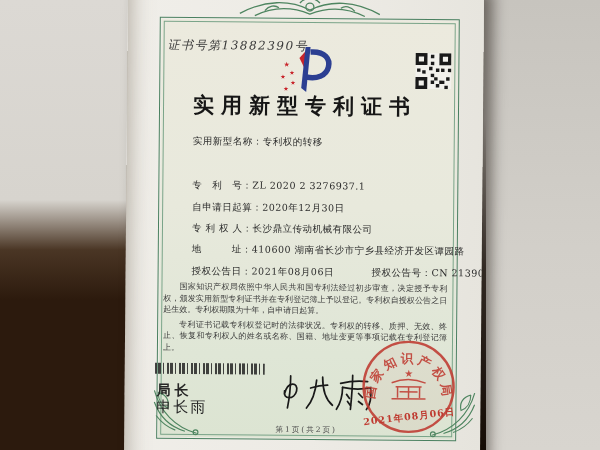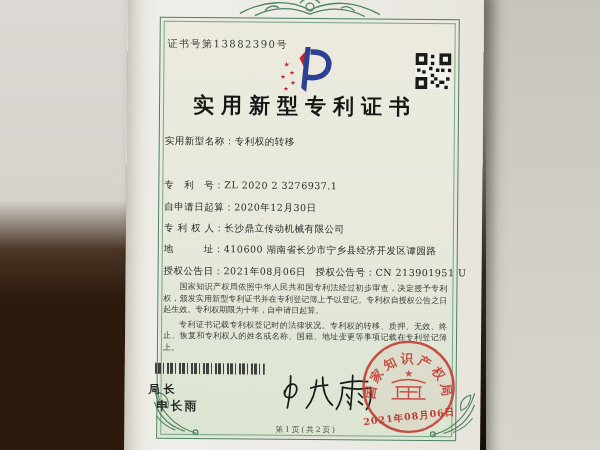--- a/index.html
+++ b/index.html
@@ -21,41 +21,41 @@
     background:linear-gradient(93deg,#f0eee9 0%,#edebe5 55%,#e6e4dd 100%);
     box-shadow:9px 3px 14px rgba(20,12,6,0.5), inset 16px 0 22px -14px rgba(120,110,92,0.55);
     overflow:hidden;}
   #cert-tint{left:34px;top:34px;width:296px;height:418px;
     background:linear-gradient(180deg,#eceade 0%,#e8e9dc 45%,#dfe6d6 80%,#dce4d2 100%);}
   .frame-outer{left:32px;top:32px;width:300px;height:422px;border:1.5px solid #4a8060;box-sizing:border-box;}
   .frame-inner{left:36px;top:36px;width:292px;height:414px;border:1px solid #7aa489;box-sizing:border-box;}
 
   
   .cjk{font-family:"DejaVu Serif","Liberation Serif",serif;color:#2e2e2e;}
-  #cert-no{left:40px;top:52px;font-size:10px;letter-spacing:1.5px;color:#3a3a3a;}
+  #cert-no{left:40px;top:52px;font-size:12px;letter-spacing:1.5px;color:#3a3a3a;font-style:italic;}
   #title{left:0;top:106px;width:356px;text-align:center;font-size:21px;font-weight:bold;
          letter-spacing:7px;color:#161616;}
   #qr{left:288px;top:66px;width:36px;height:36px;}
   #logo{left:148px;top:58px;width:62px;height:50px;}
 
   #fields{left:38px;top:150px;width:288px;height:150px;}
   .row{position:absolute;left:0;white-space:nowrap;font-size:9.5px;letter-spacing:0.5px;}
-  .flabel{color:#2b2b2b;}
+  .flabel{color:#2b2b2b;padding-left:28px;}
   .fvalue{color:#2b2b2b;}
   .grant-gap{margin-left:6px;}
 
   #paras{left:38px;top:296px;width:284px;}
   #paras p{margin:0 0 3px 0;font-size:8px;line-height:11.6px;text-align:justify;
            text-indent:2em;color:#3b3b3b;}
 
   #barcode{left:30px;top:378px;width:110px;height:11px;opacity:.85;
     background:repeating-linear-gradient(90deg,#232323 0 2px,transparent 2px 3px,
       #232323 3px 6px,transparent 6px 8px,#232323 8px 9px,transparent 9px 12px);}
-  #director-title{left:24px;top:397px;font-size:11px;font-weight:bold;letter-spacing:4px;color:#262626;}
-  #director-name{left:32px;top:413px;font-size:12px;font-weight:bold;letter-spacing:2px;color:#262626;}
+  #director-title{left:32px;top:397px;font-size:14px;font-weight:bold;letter-spacing:4px;color:#262626;}
+  #director-name{left:32px;top:413px;font-size:15px;font-weight:normal;letter-spacing:2px;color:#262626;}
   #signature{left:150px;top:386px;width:115px;height:42px;}
 
   #seal{left:234px;top:350px;width:100px;height:100px;opacity:.88;}
   #seal-date{left:215px;top:424px;width:140px;text-align:center;color:#bf3a30;
     font-size:9.5px;font-weight:bold;letter-spacing:1px;transform:rotate(-7deg);}
   #page-footer{left:32px;top:439px;width:300px;text-align:center;font-size:7.5px;
     letter-spacing:2px;color:#4a4a4a;}
 
   .ornament{color:#4e8560;}
   #ornament-top{left:107px;top:6px;width:150px;height:34px;}

